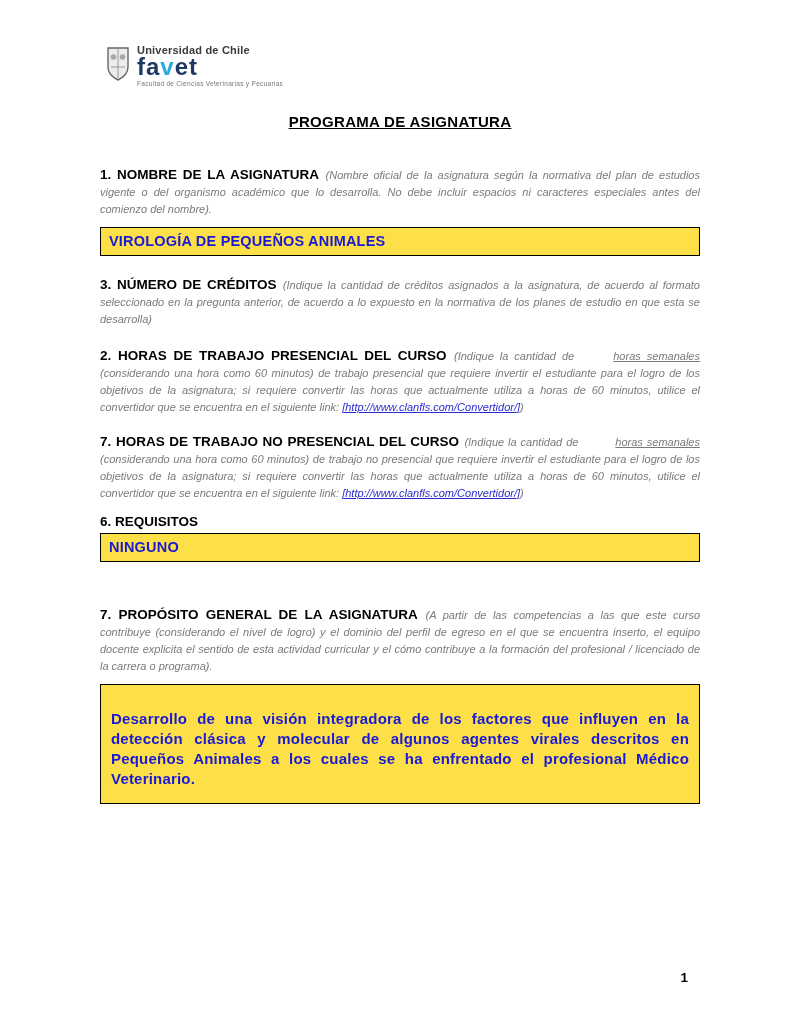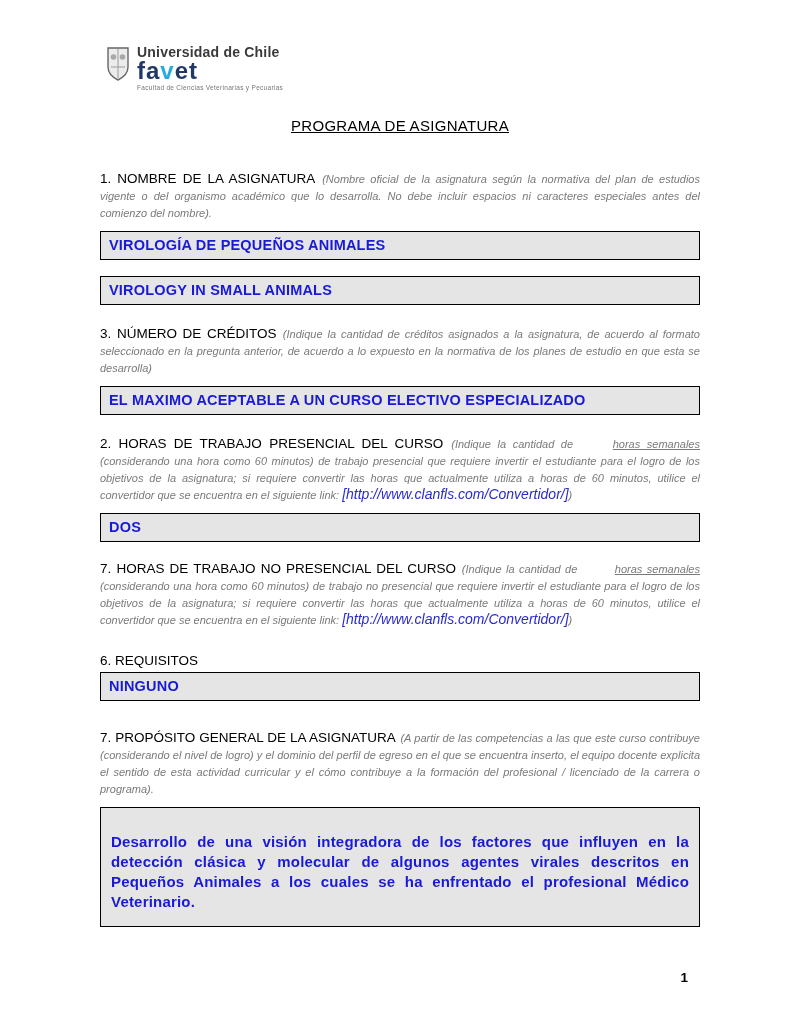--- a/index.html
+++ b/index.html
@@ -4,48 +4,48 @@
 <style>
   * { margin:0; padding:0; box-sizing:border-box; }
   html,body { background:#ffffff; }
   body { font-family:"Liberation Sans", sans-serif; color:#000; }
   .page { width:800px; height:1035px; position:relative; background:#fff; padding:44px 100px 0 100px; overflow:hidden; margin:0 auto; }
 
   
   .logo { display:flex; align-items:flex-start; gap:7px; margin-left:6px; }
   .crest { display:block; margin-top:3px; }
   .logo-col { display:block; }
-  .univ { display:block; font-size:14px; font-weight:bold; color:#3a3a3a; letter-spacing:.2px; }
+  .univ { display:block; font-size:11px; font-weight:bold; color:#3a3a3a; letter-spacing:.2px; }
   .brand { display:block; font-size:24px; font-weight:bold; line-height:.95; letter-spacing:1px; }
   .b1 { color:#1f3864; } .b2 { color:#29abe2; }
   .faculty { display:block; font-size:6.5px; color:#777; letter-spacing:.3px; margin-top:1px; }
 
   
-  .title { margin-top:26px; text-align:center; font-size:15px; font-weight:normal; text-decoration:underline; letter-spacing:.3px; }
+  .title { margin-top:26px; text-align:center; font-size:15px; font-weight:bold; text-decoration:underline; letter-spacing:.3px; }
 
   
   .hline { text-align:justify; line-height:15px; }
-  .h { font-size:13.5px; font-weight:normal; color:#000; line-height:16px; }
+  .h { font-size:13.5px; font-weight:bold; color:#000; line-height:16px; }
   .note { font-size:11px; font-style:italic; color:#7a7a7a; }
   .note.u { text-decoration:underline;margin-left:33px; }
-  .link { font-size:14px; font-style:italic; color:#2a2ad0; cursor:pointer; }
+  .link { font-size:11px; font-style:italic; color:#2a2ad0; text-decoration:underline; cursor:pointer; }
 
-  .box { margin-top:10px; border:1px solid #000; padding:4px 8px 5px 8px; background:#e5e5e5; }
+  .box { margin-top:10px; border:1px solid #000; padding:4px 8px 5px 8px; background:#fde047; }
   .ans { color:#1a1ad6; font-weight:bold; font-size:14.5px; letter-spacing:.2px; }
   .box.multi { padding:24px 10px 14px 10px; }
   .box.multi .ans { display:block; text-align:justify; font-size:15px; line-height:20px; }
   .tight .box { margin-top:3px; }
 
   .sec1 { margin-top:36px; }
   .sec2 { margin-top:16px; }
   .sec3 { margin-top:20px; }
   .sec4 { margin-top:20px; }
   .sec5 { margin-top:18px; }
-  .sec6 { margin-top:24px; }
-  .sec7 { margin-top:28px; }
+  .sec6 { margin-top:12px; }
+  .sec7 { margin-top:44px; }
 
   .pagenum { position:absolute; right:112px; bottom:50px; font-size:13.5px; font-weight:bold; }
 </style>
 </head>
 <body>
 
 <div class="page">
 
   <header class="logo">
     <span class="crest">
@@ -70,43 +70,34 @@
     <p class="hline">
       <strong class="h">1. NOMBRE DE LA ASIGNATURA</strong>
       <em class="note">(Nombre oficial de la asignatura según la normativa del plan de estudios vigente o del organismo académico que lo desarrolla. No debe incluir espacios ni caracteres especiales antes del comienzo del nombre).</em>
     </p>
     <div class="box">
       <span class="ans">VIROLOGÍA DE PEQUEÑOS ANIMALES</span>
     </div>
   </section>
 
   <section class="sec2 tight">
-    <div class="box">
-      <span class="ans">VIROLOGY IN SMALL ANIMALS</span>
-    </div>
   </section>
 
   <section class="sec3">
     <p class="hline">
       <strong class="h">3. NÚMERO DE CRÉDITOS</strong>
       <em class="note">(Indique la cantidad de créditos asignados a la asignatura, de acuerdo al formato seleccionado en la pregunta anterior, de acuerdo a lo expuesto en la normativa de los planes de estudio en que esta se desarrolla)</em>
     </p>
-    <div class="box">
-      <span class="ans">EL MAXIMO ACEPTABLE A UN CURSO ELECTIVO ESPECIALIZADO</span>
-    </div>
   </section>
 
   <section class="sec4">
     <p class="hline">
       <strong class="h">2. HORAS DE TRABAJO PRESENCIAL DEL CURSO</strong>
       <em class="note">(Indique la cantidad de </em><em class="note u">horas semanales</em><em class="note"> (considerando una hora como 60 minutos) de trabajo presencial que requiere invertir el estudiante para el logro de los objetivos de la asignatura; si requiere convertir las horas que actualmente utiliza a horas de 60 minutos, utilice el convertidor que se encuentra en el siguiente link: </em><a class="link">[http://www.clanfls.com/Convertidor/]</a><em class="note">)</em>
     </p>
-    <div class="box">
-      <span class="ans">DOS</span>
-    </div>
   </section>
 
   <section class="sec5">
     <p class="hline">
       <strong class="h">7. HORAS DE TRABAJO NO PRESENCIAL DEL CURSO</strong>
       <em class="note">(Indique la cantidad de </em><em class="note u">horas semanales</em><em class="note"> (considerando una hora como 60 minutos) de trabajo no presencial que requiere invertir el estudiante para el logro de los objetivos de la asignatura; si requiere convertir las horas que actualmente utiliza a horas de 60 minutos, utilice el convertidor que se encuentra en el siguiente link: </em><a class="link">[http://www.clanfls.com/Convertidor/]</a><em class="note">)</em>
     </p>
   </section>
 
   <section class="sec6 tight">

